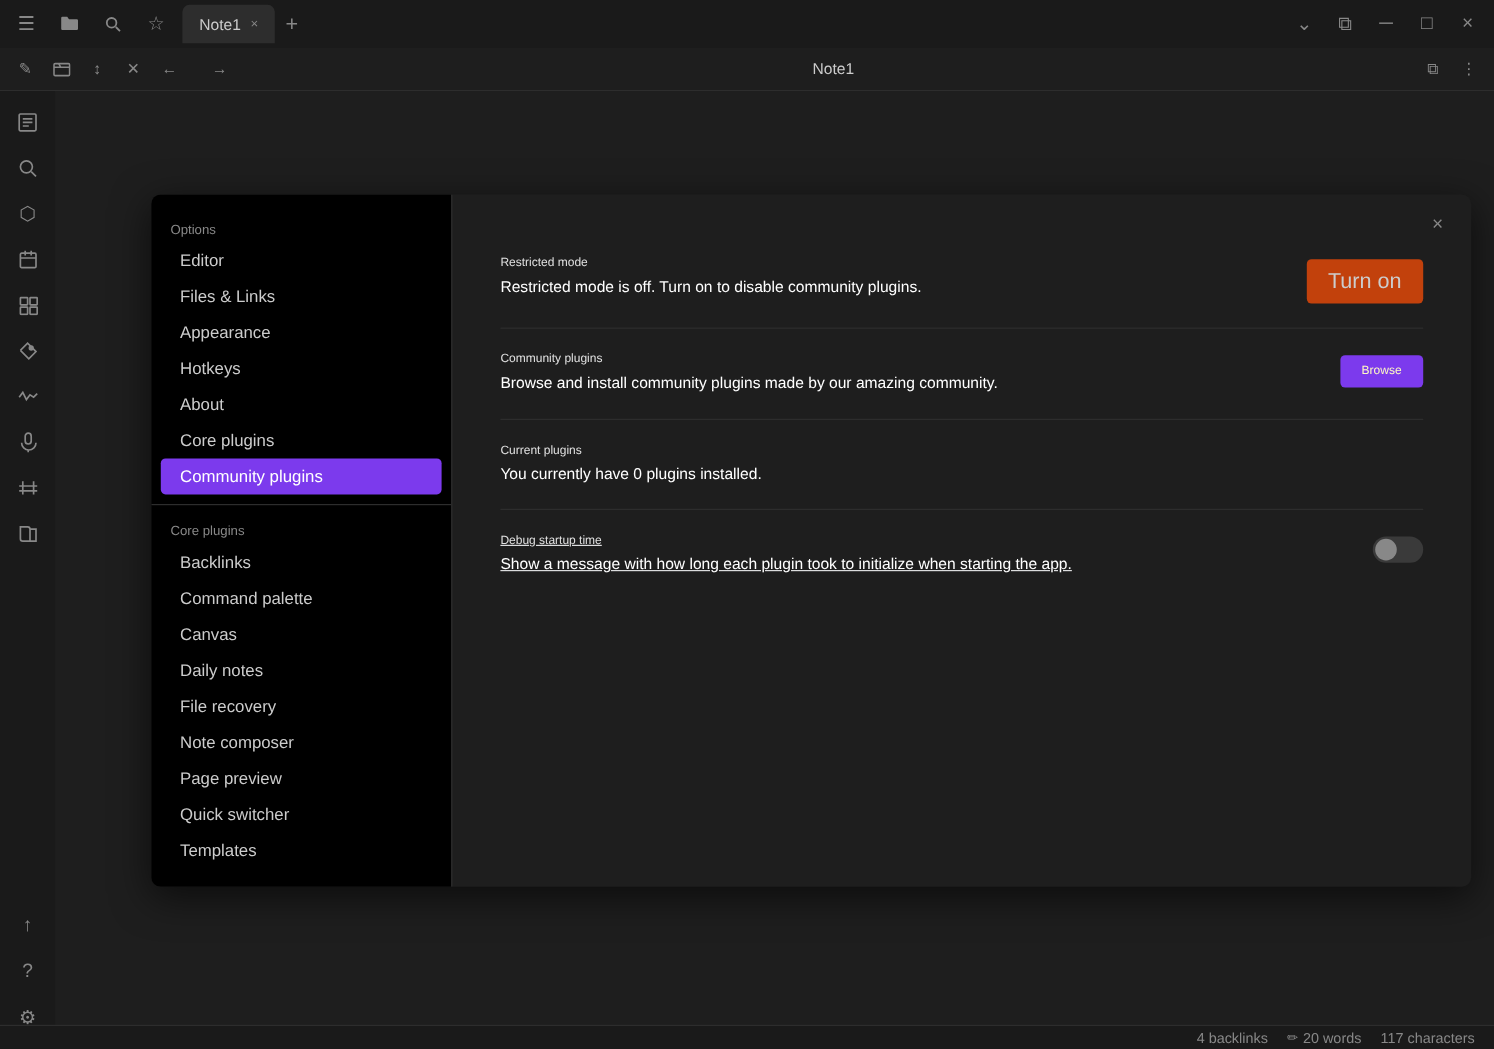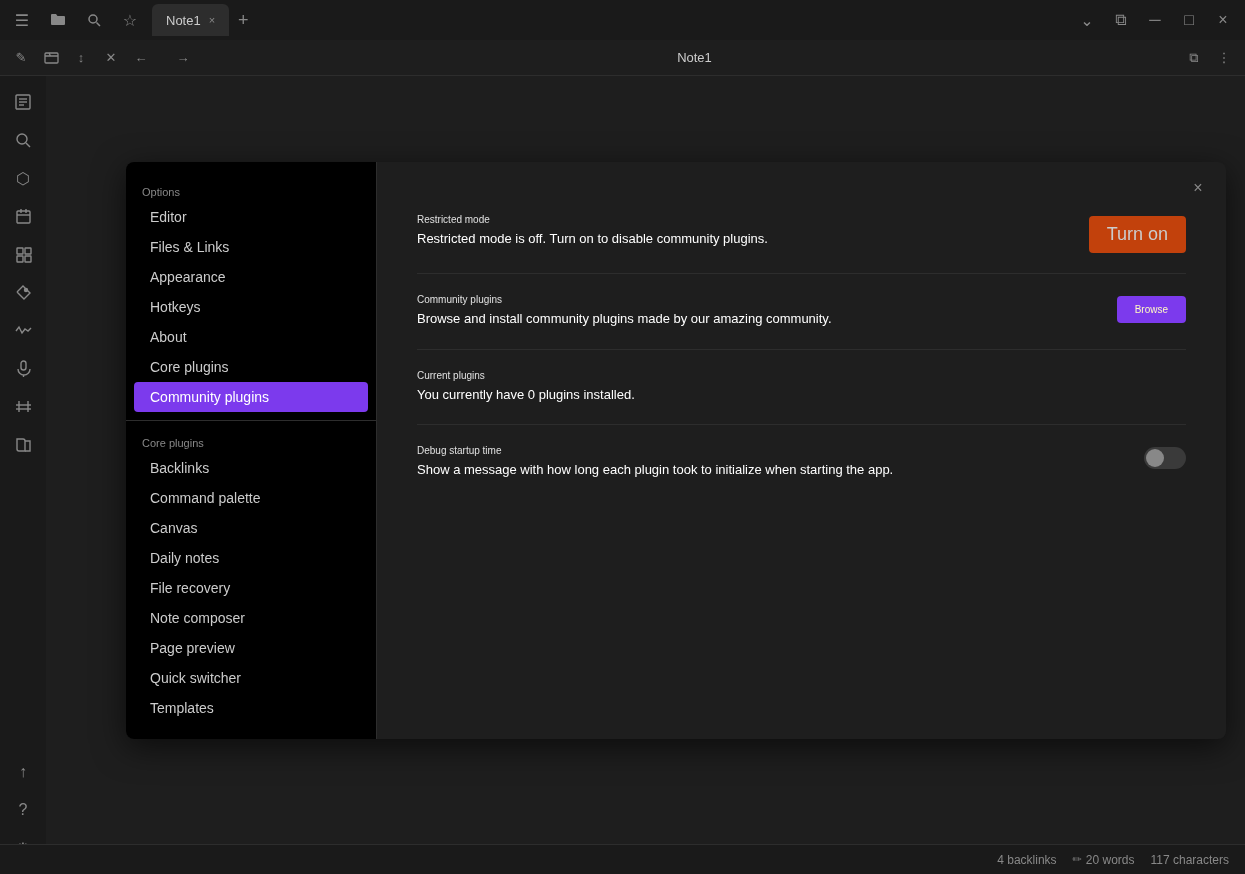--- a/index.html
+++ b/index.html
@@ -191,21 +191,21 @@
 
     
     .settings-row {
       display: flex;
       align-items: flex-start;
       justify-content: space-between;
       padding: 20px 0;
       border-bottom: 1px solid #2d2d2d;
       gap: 24px;
     }
-    .settings-row:last-child { border-bottom: none; }
+    .settings-row:last-child { border-bottom: none; text-decoration: underline; }
     .settings-row-text h3 {
       font-size: 10px;
       font-weight: 500;
       color: #e0e0e0;
       margin-bottom: 4px;
     }
     .settings-row-text p {
       font-size: 13px;
       color: #ffffff;
       line-height: 1.5;
@@ -254,21 +254,21 @@
       top: 2px;
       left: 2px;
     }
 
     
     .statusbar {
       position: absolute;
       bottom: 0;
       left: 0;
       right: 0;
-      height: 30px;
+      height: 20px;
       background: #1a1a1a;
       display: flex;
       align-items: center;
       justify-content: flex-end;
       padding: 0 16px;
       gap: 16px;
       font-size: 12px;
       color: #888;
       border-top: 1px solid #2d2d2d;
     }

